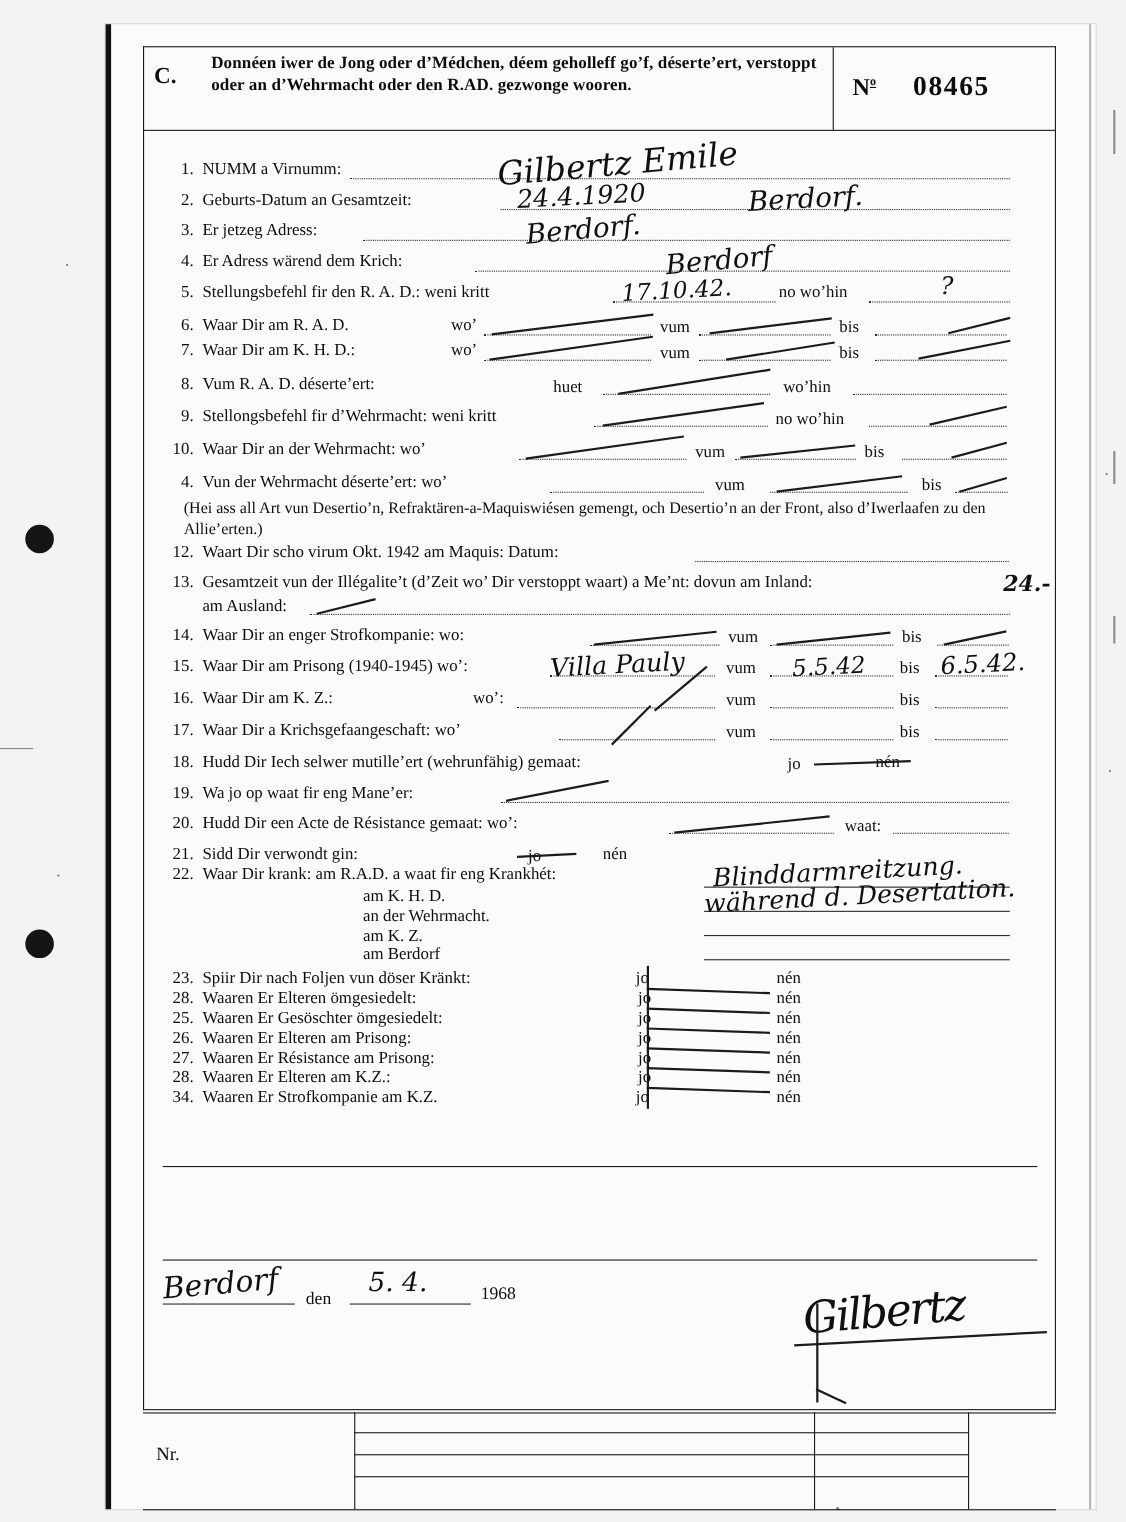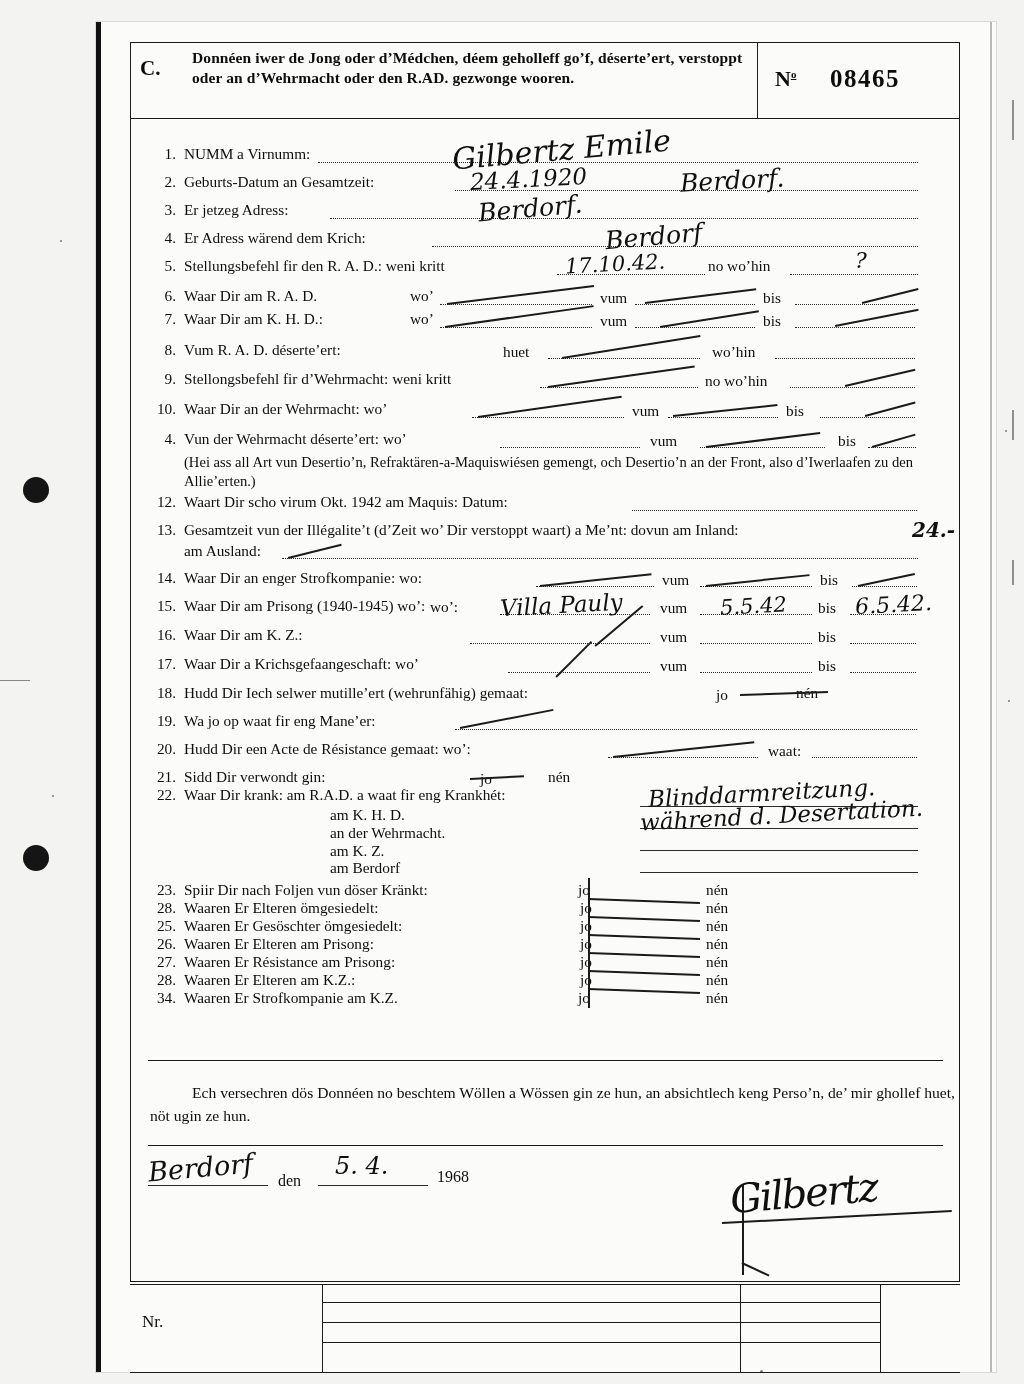--- a/index.html
+++ b/index.html
@@ -369,21 +369,21 @@
     <span class="no">4.</span>
     <span class="lbl">Vun der Wehrmacht déserte’ert:  wo’</span>
   </div>
   <div class="dots" style="left:500px;top:447px;width:140px"></div>
   <span class="opt" style="left:650px;top:432px">vum</span>
   <div class="dots" style="left:700px;top:447px;width:125px"></div>
   <span class="opt" style="left:838px;top:432px">bis</span>
   <div class="dots" style="left:868px;top:447px;width:48px"></div>
   <div class="slash" style="left:706px;top:446px;width:115px;transform:rotate(-7deg)"></div>
   <div class="slash" style="left:872px;top:446px;width:45px;transform:rotate(-16deg)"></div>
-  <div class="small-note" style="left:184px;top:453px;white-space:normal;width:760px">(Hei ass all Art vun Desertio’n, Refraktären-a-Maquiswiésen gemengt, och Desertio’n an der Front, also d’Iwerlaafen zu den Allie’erten.)</div>
+  <div class="small-note" style="left:167px;top:453px;white-space:normal;width:760px">(Hei ass all Art vun Desertio’n, Refraktären-a-Maquiswiésen gemengt, och Desertio’n an der Front, also d’Iwerlaafen zu den Allie’erten.)</div>
 
   <div class="row" style="left:148px;top:493px">
     <span class="no">12.</span>
     <span class="lbl">Waart Dir scho virum Okt. 1942 am Maquis: Datum:</span>
   </div>
   <div class="dots" style="left:632px;top:510px;width:285px"></div>
 
   <div class="row" style="left:148px;top:521px">
     <span class="no">13.</span>
     <span class="lbl">Gesamtzeit vun der Illégalite’t (d’Zeit wo’ Dir verstoppt waart) a Me’nt: dovun am Inland:</span>
@@ -416,21 +416,21 @@
   <span class="opt" style="left:818px;top:599px">bis</span>
   <div class="dots" style="left:850px;top:614px;width:66px"></div>
   <div class="hand sl2" style="left:500px;top:592px;font-size:23px">Villa Pauly</div>
   <div class="hand sl2" style="left:720px;top:594px;font-size:21px">5.5.42</div>
   <div class="hand sl2" style="left:855px;top:592px;font-size:22px">6.5.42.</div>
 
   <div class="row" style="left:148px;top:626px">
     <span class="no">16.</span>
     <span class="lbl">Waar Dir am K. Z.:</span>
   </div>
-  <span class="opt" style="left:430px;top:598px">wo’:</span>
+  <span class="opt" style="left:430px;top:626px">wo’:</span>
   <div class="dots" style="left:470px;top:643px;width:180px"></div>
   <span class="opt" style="left:660px;top:628px">vum</span>
   <div class="dots" style="left:700px;top:643px;width:112px"></div>
   <span class="opt" style="left:818px;top:628px">bis</span>
   <div class="dots" style="left:850px;top:643px;width:66px"></div>
   <div class="slash" style="left:595px;top:645px;width:62px;transform:rotate(-40deg)"></div>
 
   <div class="row" style="left:148px;top:655px">
     <span class="no">17.</span>
     <span class="lbl">Waar Dir a Krichsgefaangeschaft:  wo’</span>
@@ -539,21 +539,20 @@
   <span class="opt" style="left:706px;top:989px">nén</span>
 
   <div class="vstroke" style="left:588px;top:878px;height:130px"></div>
   <div class="slash" style="left:588px;top:898px;width:112px;transform:rotate(2deg)"></div>
   <div class="slash" style="left:588px;top:916px;width:112px;transform:rotate(2deg)"></div>
   <div class="slash" style="left:588px;top:934px;width:112px;transform:rotate(2deg)"></div>
   <div class="slash" style="left:588px;top:952px;width:112px;transform:rotate(2deg)"></div>
   <div class="slash" style="left:588px;top:970px;width:112px;transform:rotate(2deg)"></div>
   <div class="slash" style="left:588px;top:988px;width:112px;transform:rotate(2deg)"></div>
 
-  <div class="decl">Ech versechren dös Donnéen no beschtem Wöllen a Wössen gin ze hun, an absichtlech keng Perso’n, de’ mir ghollef huet, nöt ugin ze hun.</div>
 
   <div class="hand sl" style="left:148px;top:1152px;font-size:27px">Berdorf</div>
   <div class="sig-line" style="left:148px;top:1185px;width:120px"></div>
   <div class="opt" style="left:278px;top:1172px;font-size:16px">den</div>
   <div class="hand" style="left:335px;top:1152px;font-size:24px">5. 4.</div>
   <div class="sig-line" style="left:318px;top:1185px;width:110px"></div>
   <div class="year" style="left:437px;top:1168px">1968</div>
 
   <div class="hand sl" style="left:730px;top:1170px;font-size:40px;letter-spacing:-2px">Gilbertz</div>
   <div class="slash" style="left:722px;top:1222px;width:230px;transform:rotate(-3deg)"></div>

